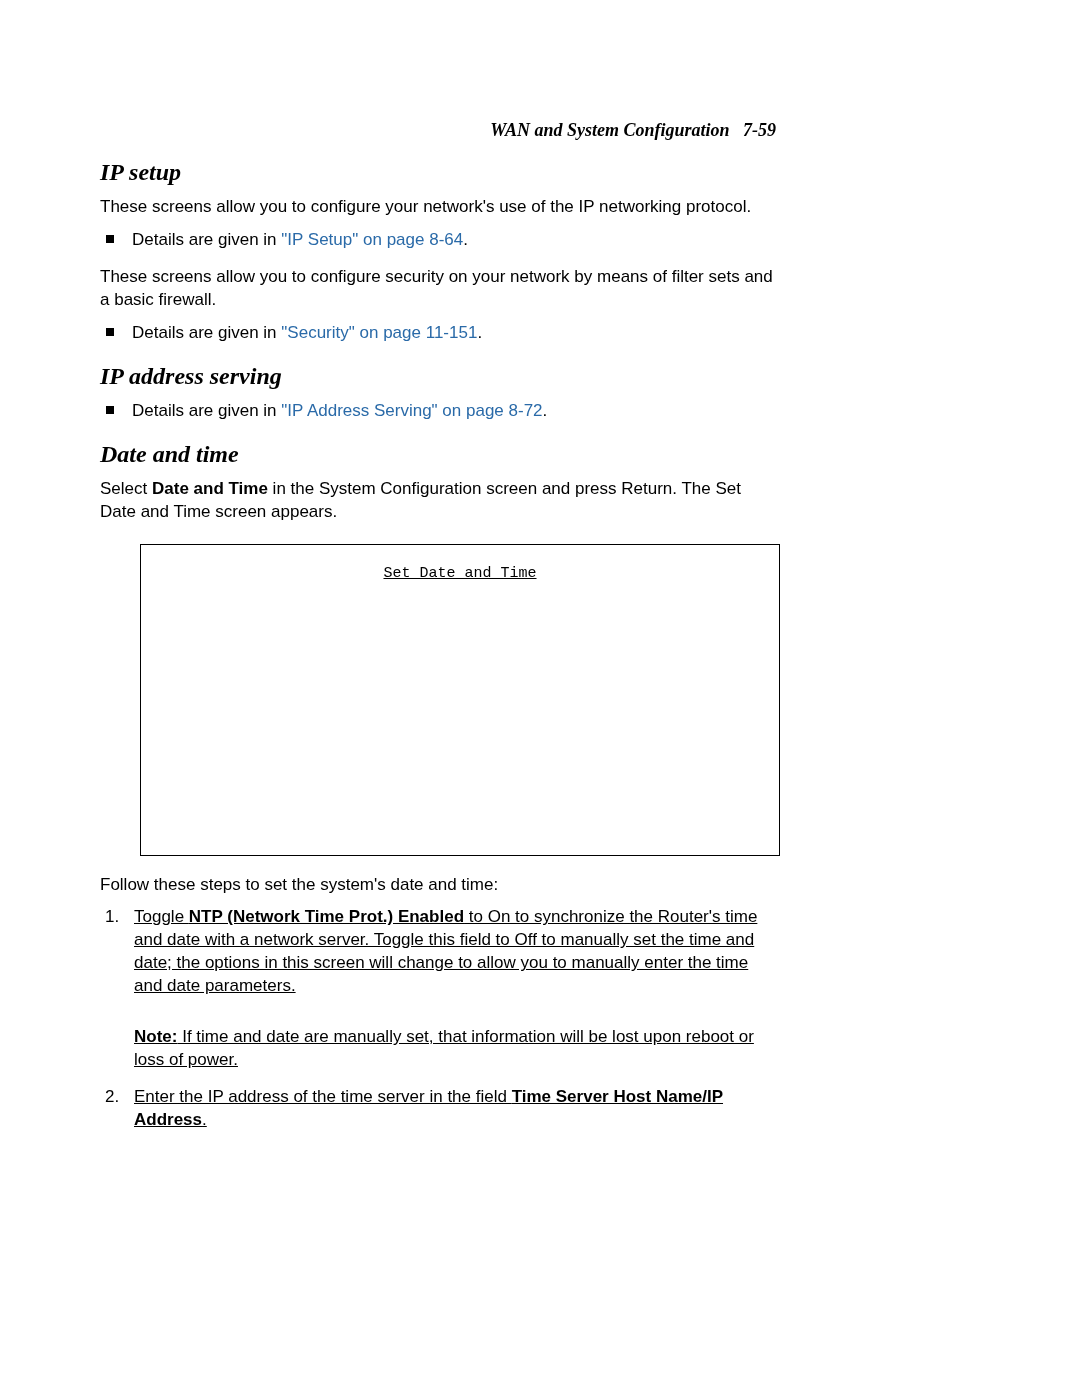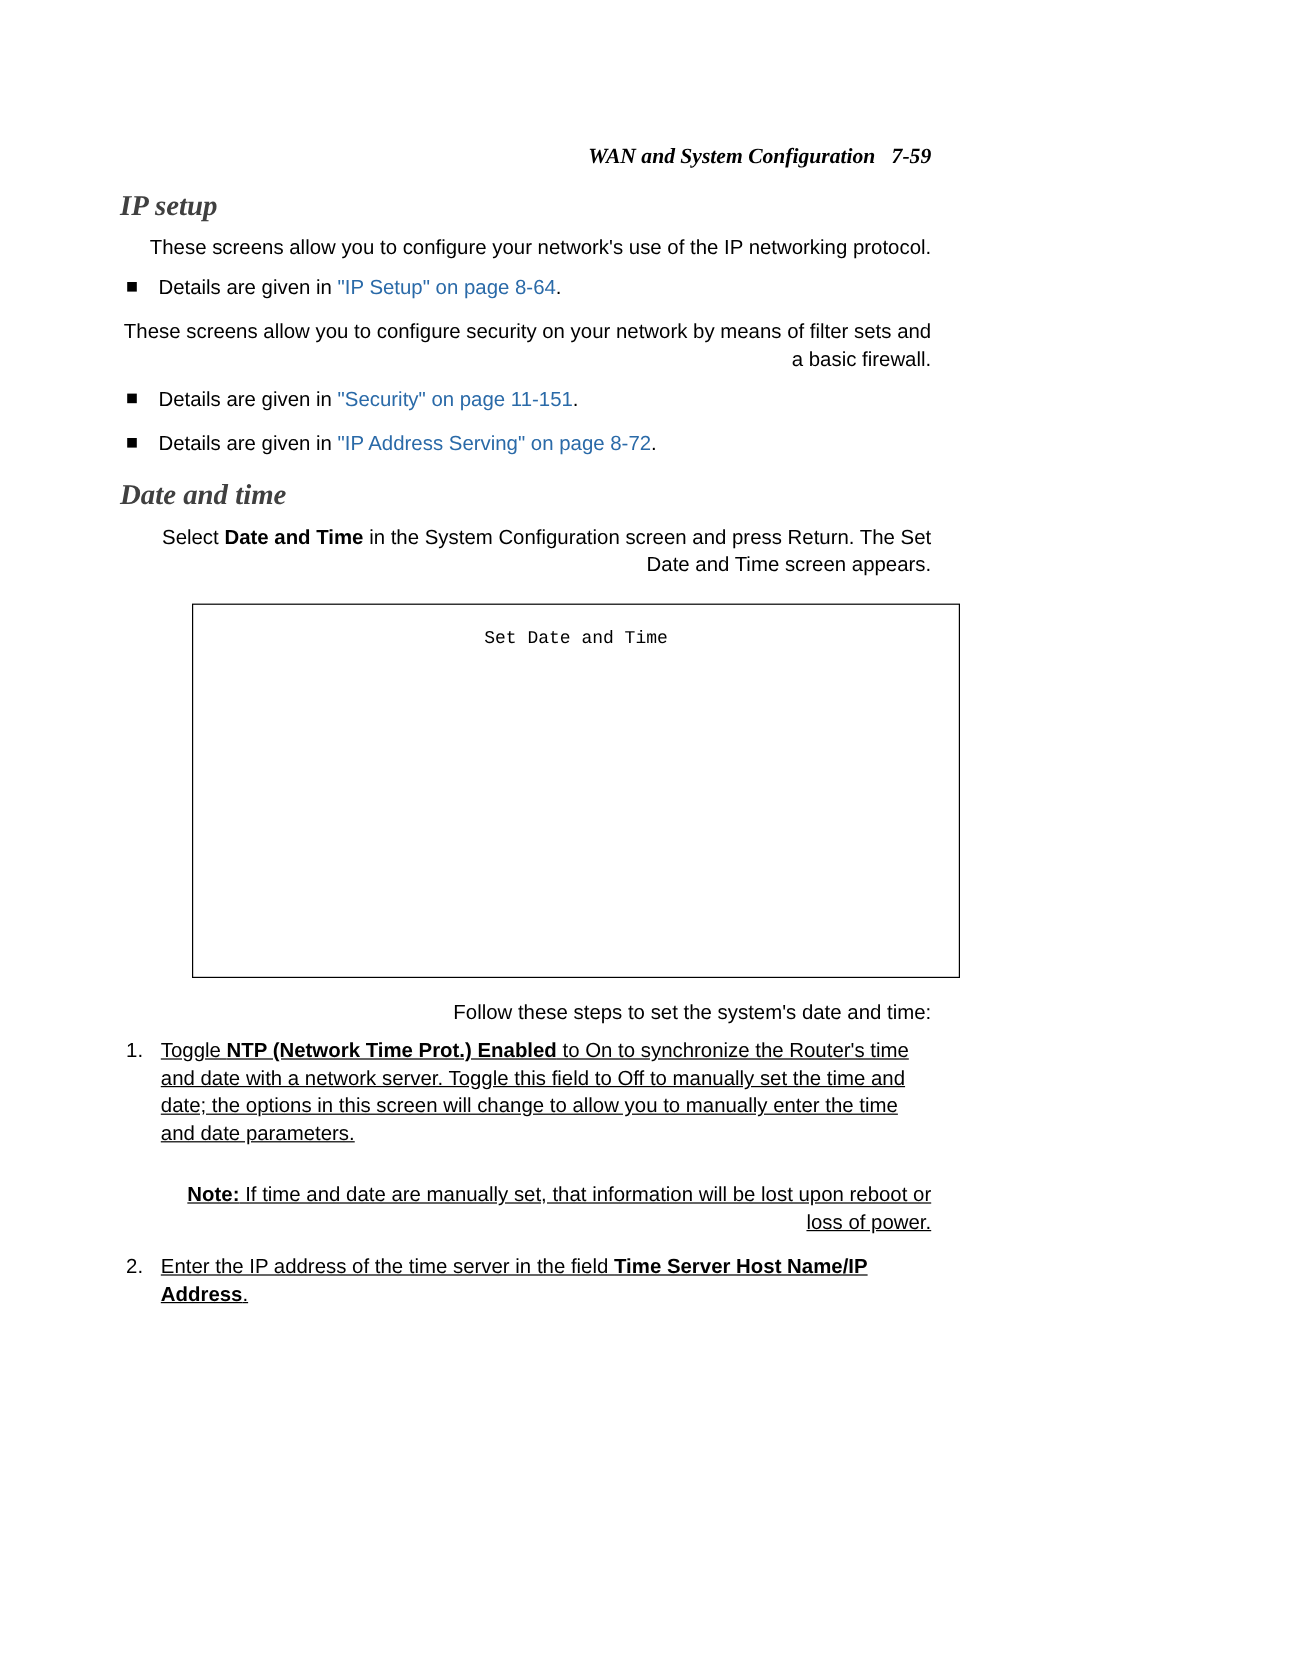--- a/index.html
+++ b/index.html
@@ -26,29 +26,28 @@
     font-style: italic;
     font-weight: bold;
     font-size: 18px;
     margin-bottom: 16px;
     font-family: Georgia, 'Times New Roman', serif;
   }
   h2.section {
     font-family: Georgia, 'Times New Roman', serif;
     font-style: italic;
     font-weight: bold;
-    color: #404040;
+    color: #000000;
     font-size: 24px;
     margin: 18px 0 10px 0;
   }
   p.body {
     font-size: 17px;
     line-height: 1.35;
     margin: 8px 0 10px 0;
-    text-align: right;
   }
   ul.square {
     list-style: none;
     padding: 0;
     margin: 4px 0 14px 0;
   }
   ul.square li {
     position: relative;
     padding-left: 32px;
     font-size: 17px;
@@ -61,21 +60,22 @@
     top: 6px;
     width: 8px;
     height: 8px;
     background: #000;
   }
   a.xref {
     color: #2a6aa8;
     text-decoration: none;
   }
   .terminal-wrap {
-    margin: 20px 0 18px 60px;
+    margin: 20px 0 18px 40px;
+    text-decoration: underline;
   }
   .terminal {
     border: 1px solid #000;
     width: 640px;
     height: 312px;
     padding: 20px 28px;
     box-sizing: border-box;
     font-family: "Courier New", Courier, monospace;
     font-size: 15px;
     line-height: 1.25;
@@ -121,20 +121,21 @@
       </li>
     </ul>
 
     <p class="body">These screens allow you to configure security on your network by means of filter sets and a basic firewall.</p>
     <ul class="square">
       <li>
         <span>Details are given in </span><a class="xref" href="#">"Security" on page 11-151</a><span>.</span>
       </li>
     </ul>
 
+    <h2 class="section">IP address serving</h2>
     <ul class="square">
       <li>
         <span>Details are given in </span><a class="xref" href="#">"IP Address Serving" on page 8-72</a><span>.</span>
       </li>
     </ul>
 
     <h2 class="section">Date and time</h2>
     <p class="body">
       <span>Select </span><span class="bold">Date and Time</span><span> in the System Configuration screen and press Return. The Set Date and Time screen appears.</span>
     </p>

